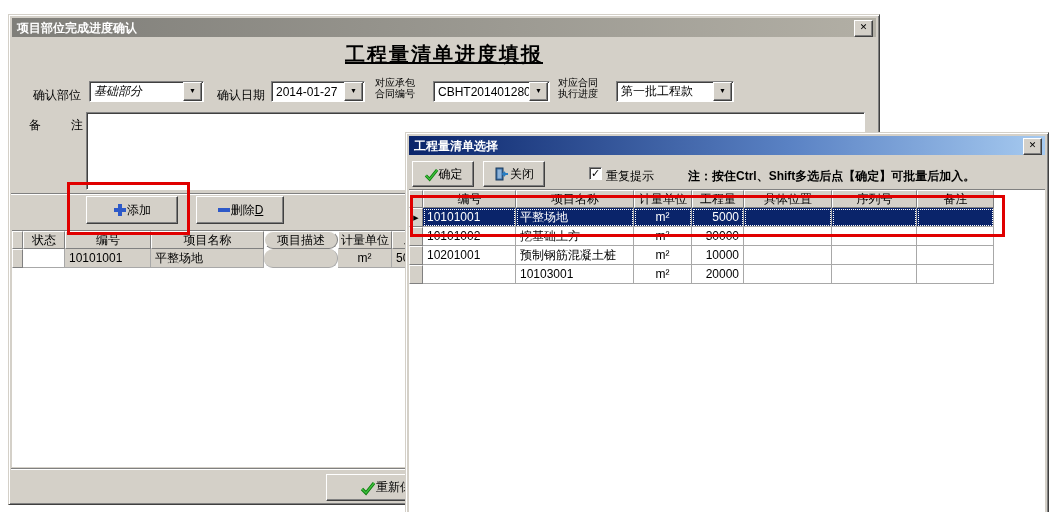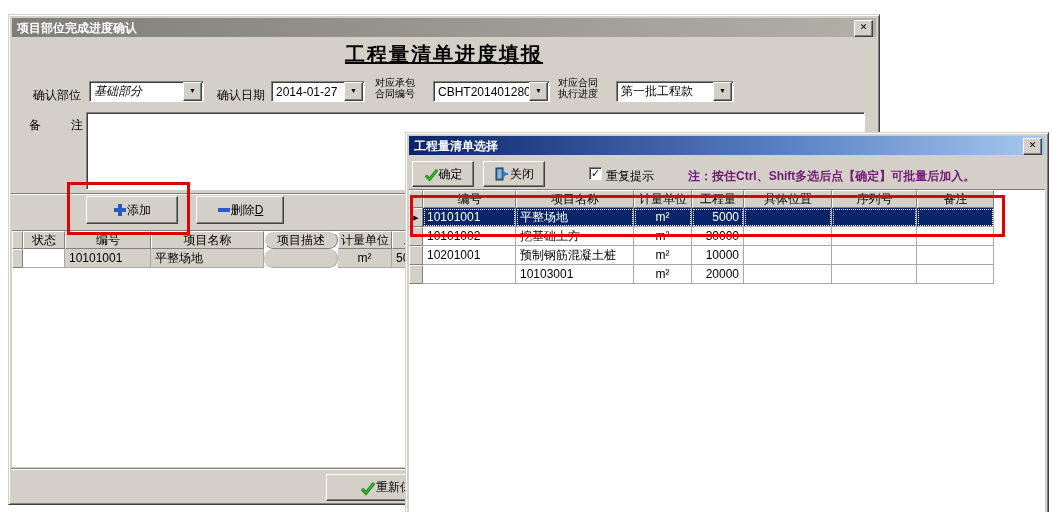--- a/index.html
+++ b/index.html
@@ -94,21 +94,21 @@
   .bgc6{width:60px;flex:none;}
   .fgrow{height:19px;}
   .fghead{height:18px;}
   .cellgray{background:#d4d0c8;}
   .checkbox{
     position:absolute;width:13px;height:13px;background:#fff;box-sizing:border-box;
     border:1px solid;border-color:#808080 #ffffff #ffffff #808080;
     box-shadow: inset 1px 1px 0 #404040;
     font-size:11px;line-height:11px;font-weight:bold;text-align:center;color:#000;
   }
-  .note{position:absolute;color:#701a75;font-weight:bold;font-size:12px;white-space:nowrap;}
+  .note{position:absolute;color:#000000;font-weight:bold;font-size:12px;white-space:nowrap;}
   .heading{
     position:absolute;left:0;right:0;text-align:center;
     font-size:20px;font-weight:bold;text-decoration:underline;letter-spacing:2px;
     font-family:"Liberation Serif","DejaVu Serif",serif;
   }
   .icon-svg{display:block;}
 </style>
 </head>
 <body>
 

